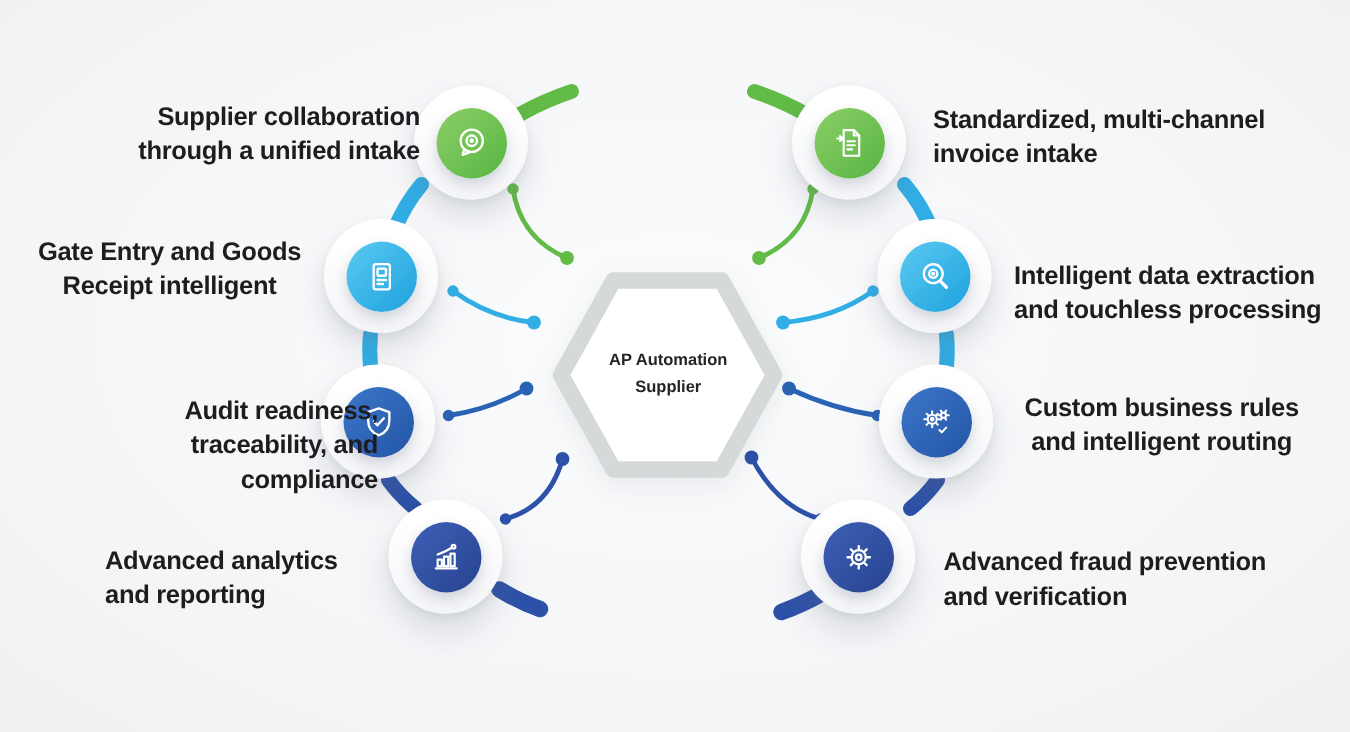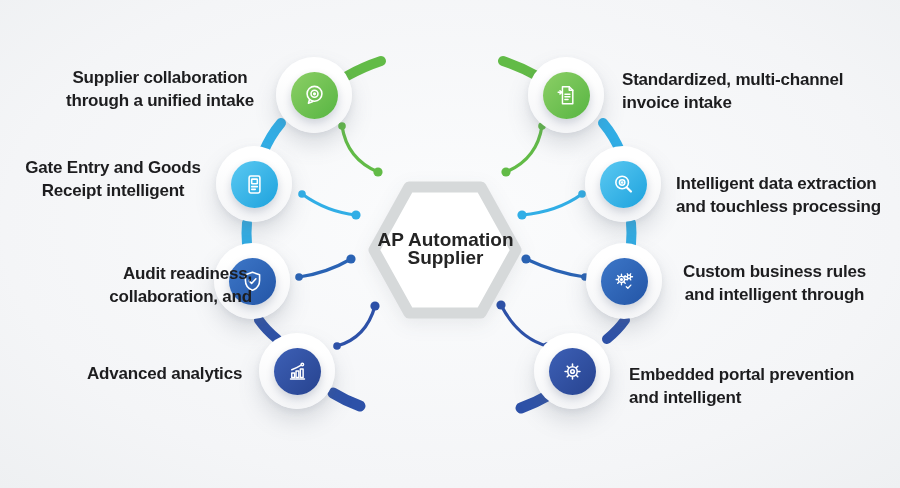--- a/index.html
+++ b/index.html
@@ -28,39 +28,39 @@
   .c-green{background:linear-gradient(135deg,#8ccf66 0%,#57b542 100%);}
   .c-light_blue{background:linear-gradient(135deg,#5bc9f2 0%,#1da2dd 100%);}
   .c-blue{background:linear-gradient(135deg,#3d77c8 0%,#2355a6 100%);}
   .c-dark_blue{background:linear-gradient(135deg,#3d60b6 0%,#27438f 100%);}
   .node-icon{display:block;}
   .node-icon *{vector-effect:none;}
   .label{
     position:absolute;color:#1d1d1f;font-size:17px;font-weight:700;
     letter-spacing:-0.2px;line-height:23px;white-space:nowrap;
   }
-  #lbl-l1{left:40px;top:66px;width:240px;text-align:center;}
+  #lbl-l1{left:40px;top:66px;width:240px;text-align:right;}
   #lbl-l2{left:7px;top:156px;width:212px;text-align:center;}
   #lbl-l3{left:22px;top:262px;width:230px;text-align:right;}
-  #lbl-l4{left:87px;top:362px;width:230px;text-align:left;}
+  #lbl-l4{left:70px;top:362px;width:230px;text-align:left;}
   #lbl-r1{left:622px;top:68px;width:280px;text-align:left;}
   #lbl-r2{left:676px;top:172px;width:300px;text-align:left;}
   #lbl-r3{left:672px;top:260px;width:205px;text-align:center;}
   #lbl-r4{left:629px;top:363px;width:270px;text-align:left;}
   #node-l1{left:276px;top:57px;}
   #node-l2{left:216px;top:146px;}
   #node-l3{left:214px;top:243px;}
   #node-l4{left:259px;top:333px;}
   #node-r1{left:528px;top:57px;}
   #node-r2{left:585px;top:146px;}
   #node-r3{left:586px;top:243px;}
   #node-r4{left:534px;top:333px;}
   .hex-label{
     position:absolute;left:374px;top:231px;width:143px;text-align:center;
-    font-size:19px;font-weight:700;color:#242424;line-height:18px;
+    font-size:11px;font-weight:700;color:#242424;line-height:18px;
   }
 </style>
 </head>
 <body>
 
 <div class="stage">
 
   <svg class="overlay" viewBox="0 0 900 488">
 
     <path class="arc" d="M347,76 Q363,67 381,61" stroke="#62bb47"></path>
@@ -196,35 +196,37 @@
   <div class="label" id="lbl-l1">
     <div>Supplier collaboration</div>
     <div>through a unified intake</div>
   </div>
   <div class="label" id="lbl-l2">
     <div>Gate Entry and Goods</div>
     <div>Receipt intelligent</div>
   </div>
   <div class="label" id="lbl-l3">
     <div>Audit readiness,</div>
-    <div>collaboration, and</div>
+    <div>traceability, and</div>
+    <div>compliance</div>
   </div>
   <div class="label" id="lbl-l4">
     <div>Advanced analytics</div>
+    <div>and reporting</div>
   </div>
   <div class="label" id="lbl-r1">
     <div>Standardized, multi-channel</div>
     <div>invoice intake</div>
   </div>
   <div class="label" id="lbl-r2">
     <div>Intelligent data extraction</div>
     <div>and touchless processing</div>
   </div>
   <div class="label" id="lbl-r3">
     <div>Custom business rules</div>
-    <div>and intelligent through</div>
+    <div>and intelligent routing</div>
   </div>
   <div class="label" id="lbl-r4">
-    <div>Embedded portal prevention</div>
-    <div>and intelligent</div>
+    <div>Advanced fraud prevention</div>
+    <div>and verification</div>
   </div>
 
 </div>
 
 </body></html>

